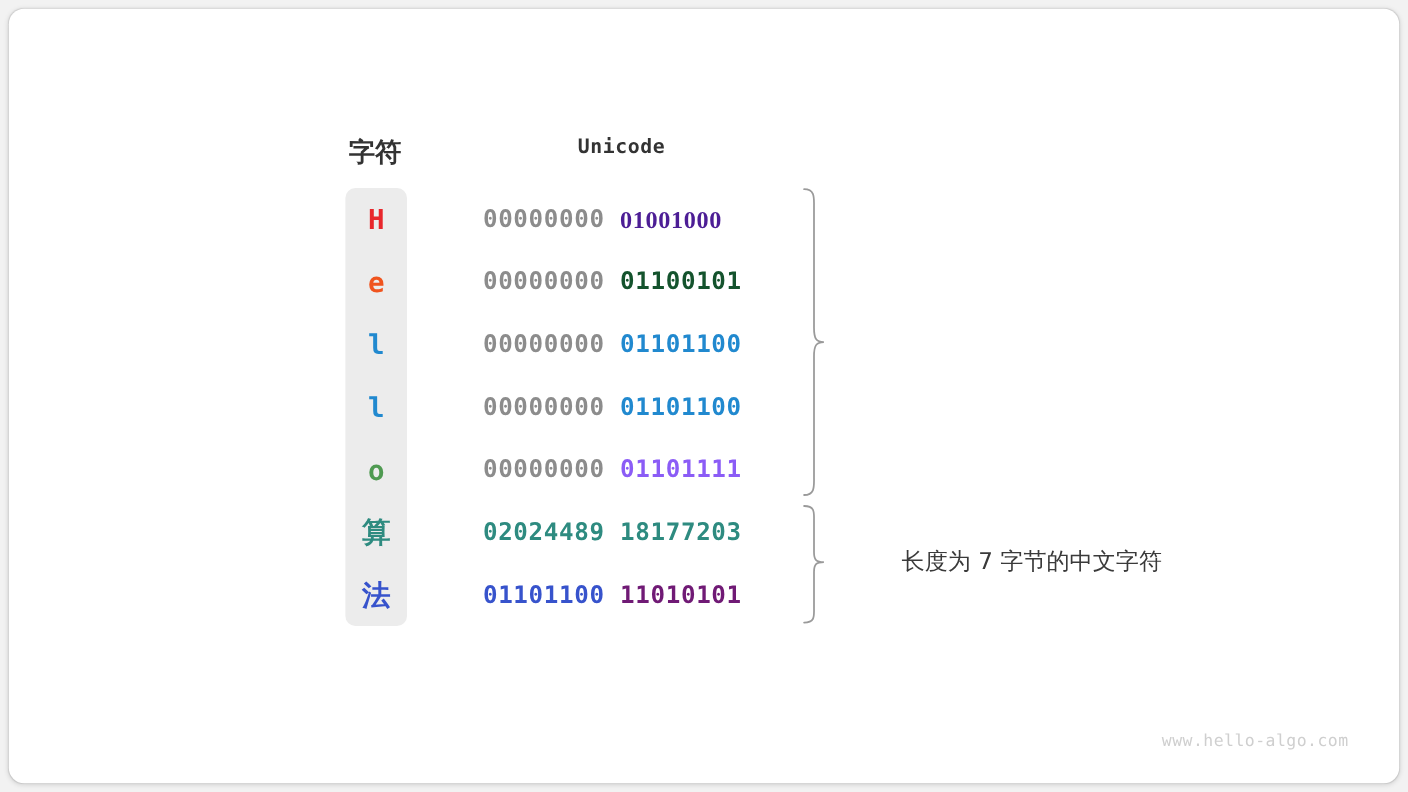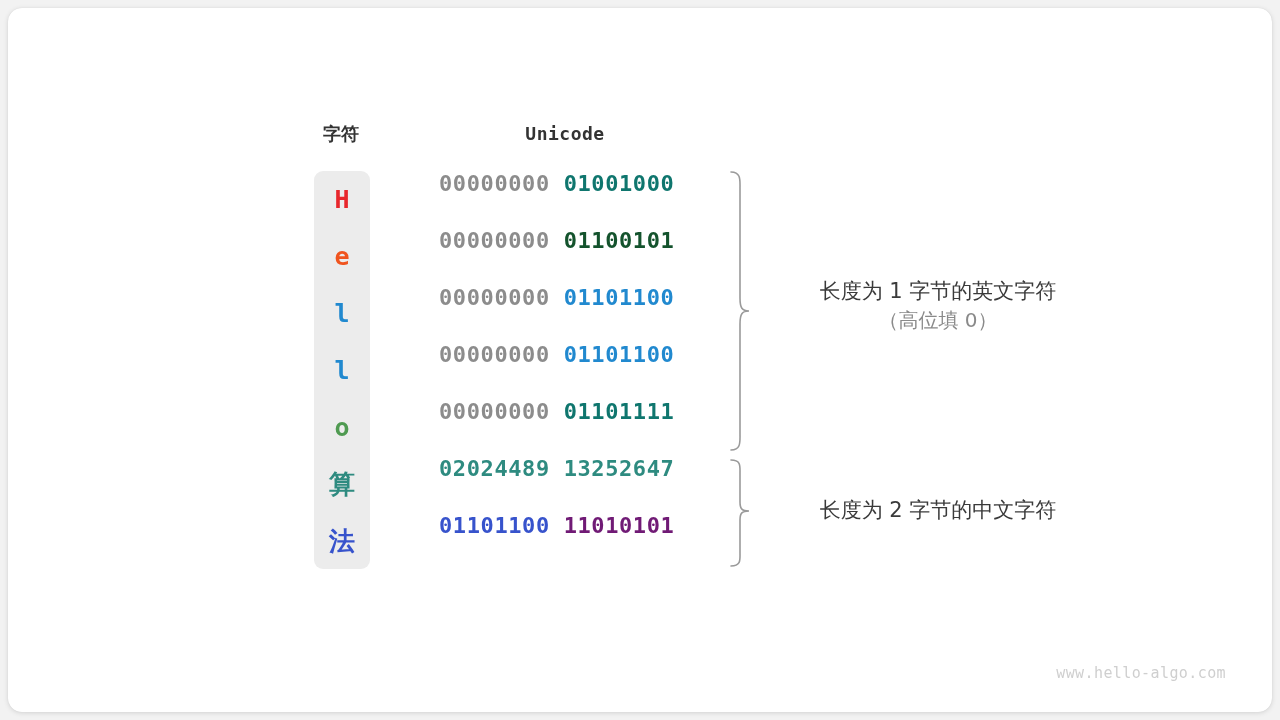--- a/index.html
+++ b/index.html
@@ -29,21 +29,21 @@
     position: absolute;
     font-weight: bold;
     color: #333333;
     white-space: nowrap;
     text-align: center;
   }
   #header-char {
     left: 263px;
     top: 114px;
     width: 140px;
-    font-size: 18px;
+    font-size: 24px;
     font-family: "DejaVu Sans", "Liberation Sans", sans-serif;
   }
   #header-unicode {
     left: 457px;
     top: 115px;
     width: 200px;
     font-size: 18px;
     font-family: "DejaVu Sans Mono", "Liberation Mono", monospace;
     letter-spacing: 0.5px;
   }
@@ -86,21 +86,21 @@
   .row .char.cjk {
     font-family: "DejaVu Sans", "Liberation Sans", sans-serif;
     font-size: 26px;
   }
   .row .bits {
     position: absolute;
     left: 431px;
     top: 0;
     height: 57px;
     display: flex;
-    align-items: flex-start;
+    align-items: center;
     font-size: 22px;
     font-weight: bold;
     font-family: "DejaVu Sans Mono", "Liberation Mono", monospace;
     letter-spacing: 0.6px;
     white-space: pre;
   }
   .bits .hi { }
   .bits .gap { }
   .bits .lo { }
 
@@ -157,60 +157,56 @@
 
   <div class="col-header" id="header-char" style="color: rgb(51, 51, 51);">字符</div>
 
   <div class="col-header" id="header-unicode" style="color: rgb(51, 51, 51);">Unicode</div>
 
   <div id="char-panel" style="background: rgb(236, 236, 236);"></div>
 
   <div id="rows">
       <div class="row">
         <div class="char" style="color: rgb(232, 39, 44);">H</div>
-        <div class="bits"><span class="hi" style="color: rgb(140, 140, 140);">00000000</span><span class="gap"> </span><span class="lo" style="color: #0f766e;">01001000</span></div>
+        <div class="bits"><span class="hi" style="color: rgb(140, 140, 140);">00000000</span><span class="gap"> </span><span class="lo" style="color: #4c1d95; font-family: Liberation Serif, serif;">01001000</span></div>
       </div>
       <div class="row">
         <div class="char" style="color: rgb(240, 84, 30);">e</div>
         <div class="bits"><span class="hi" style="color: rgb(140, 140, 140);">00000000</span><span class="gap"> </span><span class="lo" style="color: #14532d;">01100101</span></div>
       </div>
       <div class="row">
         <div class="char" style="color: rgb(33, 137, 207);">l</div>
         <div class="bits"><span class="hi" style="color: rgb(140, 140, 140);">00000000</span><span class="gap"> </span><span class="lo" style="color: rgb(33, 137, 207);">01101100</span></div>
       </div>
       <div class="row">
         <div class="char" style="color: rgb(33, 137, 207);">l</div>
         <div class="bits"><span class="hi" style="color: rgb(140, 140, 140);">00000000</span><span class="gap"> </span><span class="lo" style="color: rgb(33, 137, 207);">01101100</span></div>
       </div>
       <div class="row">
         <div class="char" style="color: rgb(79, 154, 81);">o</div>
-        <div class="bits"><span class="hi" style="color: rgb(140, 140, 140);">00000000</span><span class="gap"> </span><span class="lo" style="color: #0f766e;">01101111</span></div>
+        <div class="bits"><span class="hi" style="color: rgb(140, 140, 140);">00000000</span><span class="gap"> </span><span class="lo" style="color: #8b5cf6;">01101111</span></div>
       </div>
       <div class="row">
         <div class="char cjk" style="color: rgb(46, 139, 128);">算</div>
-        <div class="bits"><span class="hi" style="color: rgb(46, 139, 128);">02024489</span><span class="gap"> </span><span class="lo" style="color: rgb(46, 139, 128);">13252647</span></div>
+        <div class="bits"><span class="hi" style="color: rgb(46, 139, 128);">02024489</span><span class="gap"> </span><span class="lo" style="color: rgb(46, 139, 128);">18177203</span></div>
       </div>
       <div class="row">
         <div class="char cjk" style="color: rgb(55, 83, 204);">法</div>
         <div class="bits"><span class="hi" style="color: rgb(55, 83, 204);">01101100</span><span class="gap"> </span><span class="lo" style="color: #701a75;">11010101</span></div>
       </div>
     </div>
 
   <svg class="brace-svg" id="brace-1" width="24" height="290" viewBox="0 0 24 290">
     <path class="brace-path" d="M 3 4 C 13 4, 12 12, 12 20 L 12 130 C 12 140, 14 143, 21 143 C 14 143, 12 146, 12 156 L 12 266 C 12 274, 13 282, 3 282" style="stroke: rgb(154, 154, 154);"></path>
   </svg>
 
   <svg class="brace-svg" id="brace-2" width="24" height="118" viewBox="0 0 24 118">
     <path class="brace-path" d="M 3 4 C 13 4, 12 10, 12 17 L 12 46 C 12 53, 14 55, 21 55 C 14 55, 12 57, 12 64 L 12 97 C 12 104, 13 110, 3 110" style="stroke: rgb(154, 154, 154);"></path>
   </svg>
 
-  <div class="annotation" id="annotation-1">
-    <div class="main" style="color: rgb(58, 58, 58);">长度为 1 字节的英文字符</div>
-    <div class="sub" style="color: rgb(138, 138, 138);">（高位填 0）</div>
+
+  <div class="annotation" id="annotation-2">
+    <div class="main" style="color: rgb(58, 58, 58);">长度为 7 字节的中文字符</div>
   </div>
 
-  <div class="annotation" id="annotation-2">
-    <div class="main" style="color: rgb(58, 58, 58);">长度为 2 字节的中文字符</div>
-  </div>
-
   <div id="watermark" style="color: rgb(207, 207, 207);">www.hello-algo.com</div>
 
 </div>
 
 </body></html>

